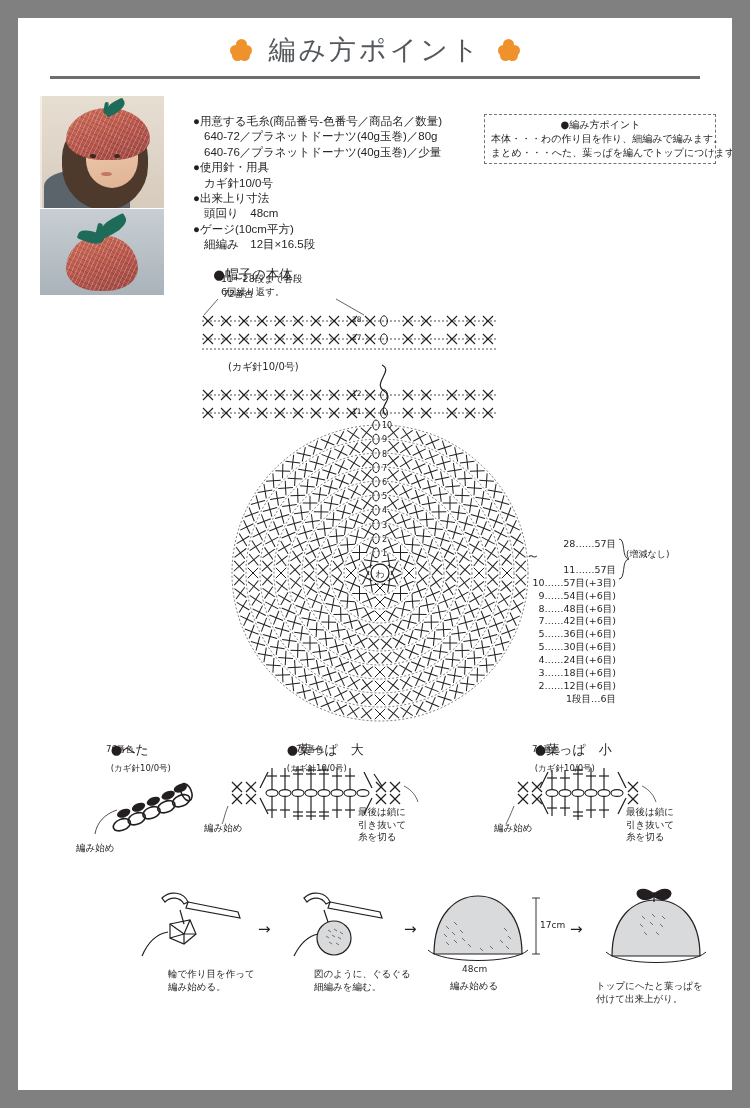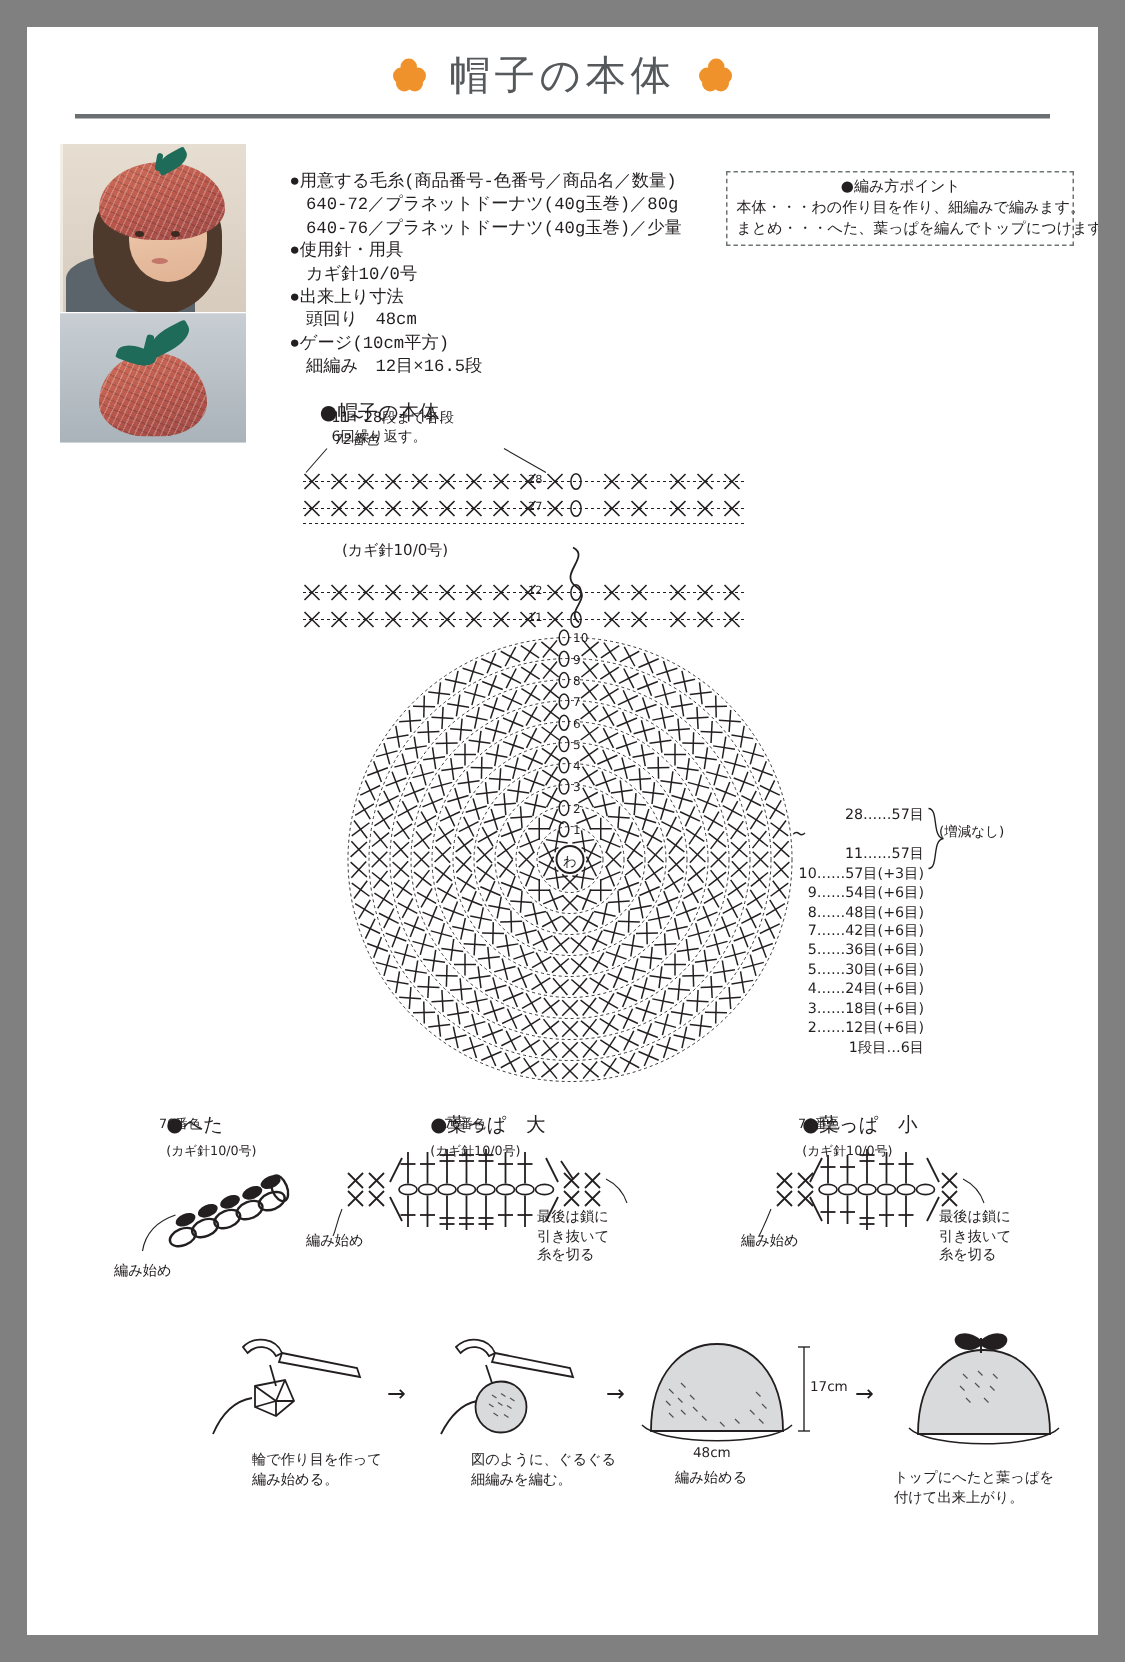--- a/index.html
+++ b/index.html
@@ -74,21 +74,21 @@
   .stem-shape { position:absolute; background:#1d6b58; border-radius:2px; }
   .face {
     position:absolute; border-radius: 44% 44% 50% 50%;
     background: linear-gradient(170deg,#f1cdb1,#e0b293);
   }
   .hair { position:absolute; background:#4e3a2c; border-radius:40% 40% 50% 50%; }
   .body { position:absolute; background:#5c646b; border-radius: 40% 40% 0 0; }
   .collar{ position:absolute; background:#1b8ca3; border-radius:50%; }
 
   
-  .jp { font-family: Liberation Mono, monospace; color:#231f20; }
+  .jp { font-family: Liberation Sans, sans-serif; color:#231f20; }
   #materials { position:absolute; left:175px; top:96px; width:280px; }
   #materials .ln { font-size:11.5px; line-height:15.4px; white-space:pre; color:#231f20; }
   #materials .ind { padding-left:11px; }
 
   #points-box {
     position:absolute; left:466px; top:96px; width:232px; height:50px;
     border:1px dashed #6f7477; padding:3px 5px 0 6px;
   }
   #points-box .ln { font-size:10px; line-height:14px; white-space:pre; color:#231f20;text-align:center; }
 
@@ -128,21 +128,21 @@
   svg { display:block; overflow:visible; }
 </style>
 </head>
 <body>
 
 <div id="page">
 
   <div id="title-bar">
     <span class="flower">
       <i></i><i></i><i></i><i></i><i></i><i></i>
-    </span><span id="title-text">帽子の本体</span><span class="flower">
+    </span><span id="title-text">編み方ポイント</span><span class="flower">
       <i></i><i></i><i></i><i></i><i></i><i></i>
     </span>
   </div>
   <div id="title-rule"></div>
 
   <div id="photo-col">
     <div class="photo" id="photo-girl">
       <div class="wood"></div>
       <div class="body" style="left:4px;  top:74px;  width:86px;  height:40px;"></div>
       <div class="collar" style="left:40px; top:76px;  width:34px;  height:16px;"></div>

